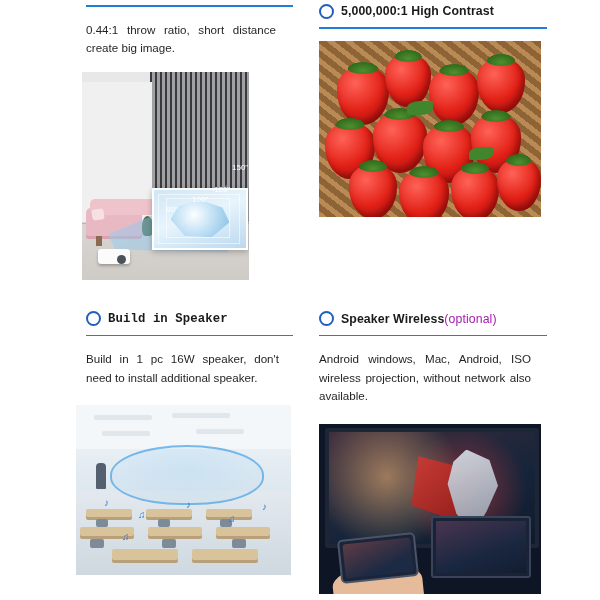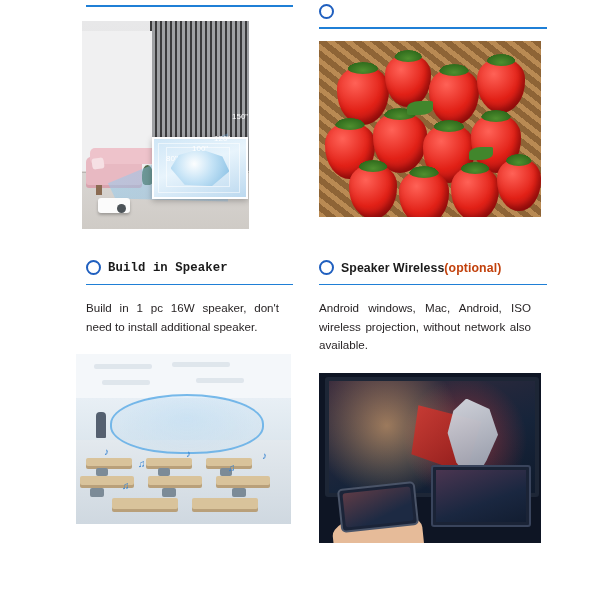--- a/index.html
+++ b/index.html
@@ -50,22 +50,22 @@
     flex: 0 0 auto;
   }
   .heading-text {
     font-size: 12.3px;
     font-weight: bold;
     color: #1a1a1a;
     letter-spacing: 0.1px;
     white-space: nowrap;
   }
   .heading-text .optional {
-    color: #c2410c;
-    font-weight: bold;
+    color: #a21caf;
+    font-weight: normal;
   }
   .rule {
     height: 1.6px;
     background: #1f7fd6;
     margin-top: 5px;
     width: 100%;
   }
   .body-text {
     font-size: 11.6px;
     line-height: 18.5px;
@@ -258,20 +258,21 @@
   }
 </style>
 </head>
 <body>
 
 <div class="page">
   <div class="grid">
 
     <div class="cell cell-left" style="padding-left:86px;box-sizing:border-box;width:293px;">
       <div class="rule" style="width:207px;"></div>
+      <div class="body-text" style="width:190px;">0.44:1 throw ratio, short distance create big image.</div>
       <div class="img-frame img1" style="width:167px;margin-left:-4px;">
         <div class="i1-wallL"></div>
         <div class="i1-wallR" style="left:68px;width:99px;"></div>
         <div class="i1-screenwall" style="width:70px;"></div>
         <div class="i1-floor" style="width:167px;"></div>
         <div class="i1-floorline" style="width:167px;"></div>
         <div class="i1-sofa" style="left:4px;width:56px;height:28px;bottom:44px;"></div>
         <div class="i1-pillow" style="left:10px;bottom:60px;width:12px;height:11px;"></div>
         <div class="i1-plant" style="left:60px;bottom:44px;width:11px;height:20px;"></div>
         <div class="i1-beam-poly" style="left:26px;bottom:24px;width:120px;height:76px;"></div>
@@ -285,20 +286,21 @@
         <span class="i1-lbl" style="left:110px;bottom:76px;">100"</span>
         <span class="i1-lbl" style="left:132px;bottom:86px;">120"</span>
         <span class="i1-lbl" style="left:150px;bottom:108px;">150"</span>
       </div>
     </div>
 
     <div class="cell" style="padding-left:12px;box-sizing:border-box;width:293px;">
       <div style="width:228px;">
         <div class="heading-row">
           <span class="bullet-icon"></span>
+          <span class="heading-text">5,000,000:1 High Contrast</span>
         </div>
       </div>
       <div class="rule" style="width:228px;"></div>
       <div class="img-frame img2" style="width:222px;height:176px;margin-top:12px;">
         <div class="i2-basket"></div>
         <div class="berry" style="left:18px;top:26px;width:52px;height:58px;"></div>
         <div class="berry" style="left:66px;top:14px;width:46px;height:52px;"></div>
         <div class="berry" style="left:110px;top:28px;width:50px;height:56px;"></div>
         <div class="berry" style="left:158px;top:18px;width:48px;height:54px;"></div>
         <div class="berry" style="left:6px;top:82px;width:50px;height:56px;"></div>

